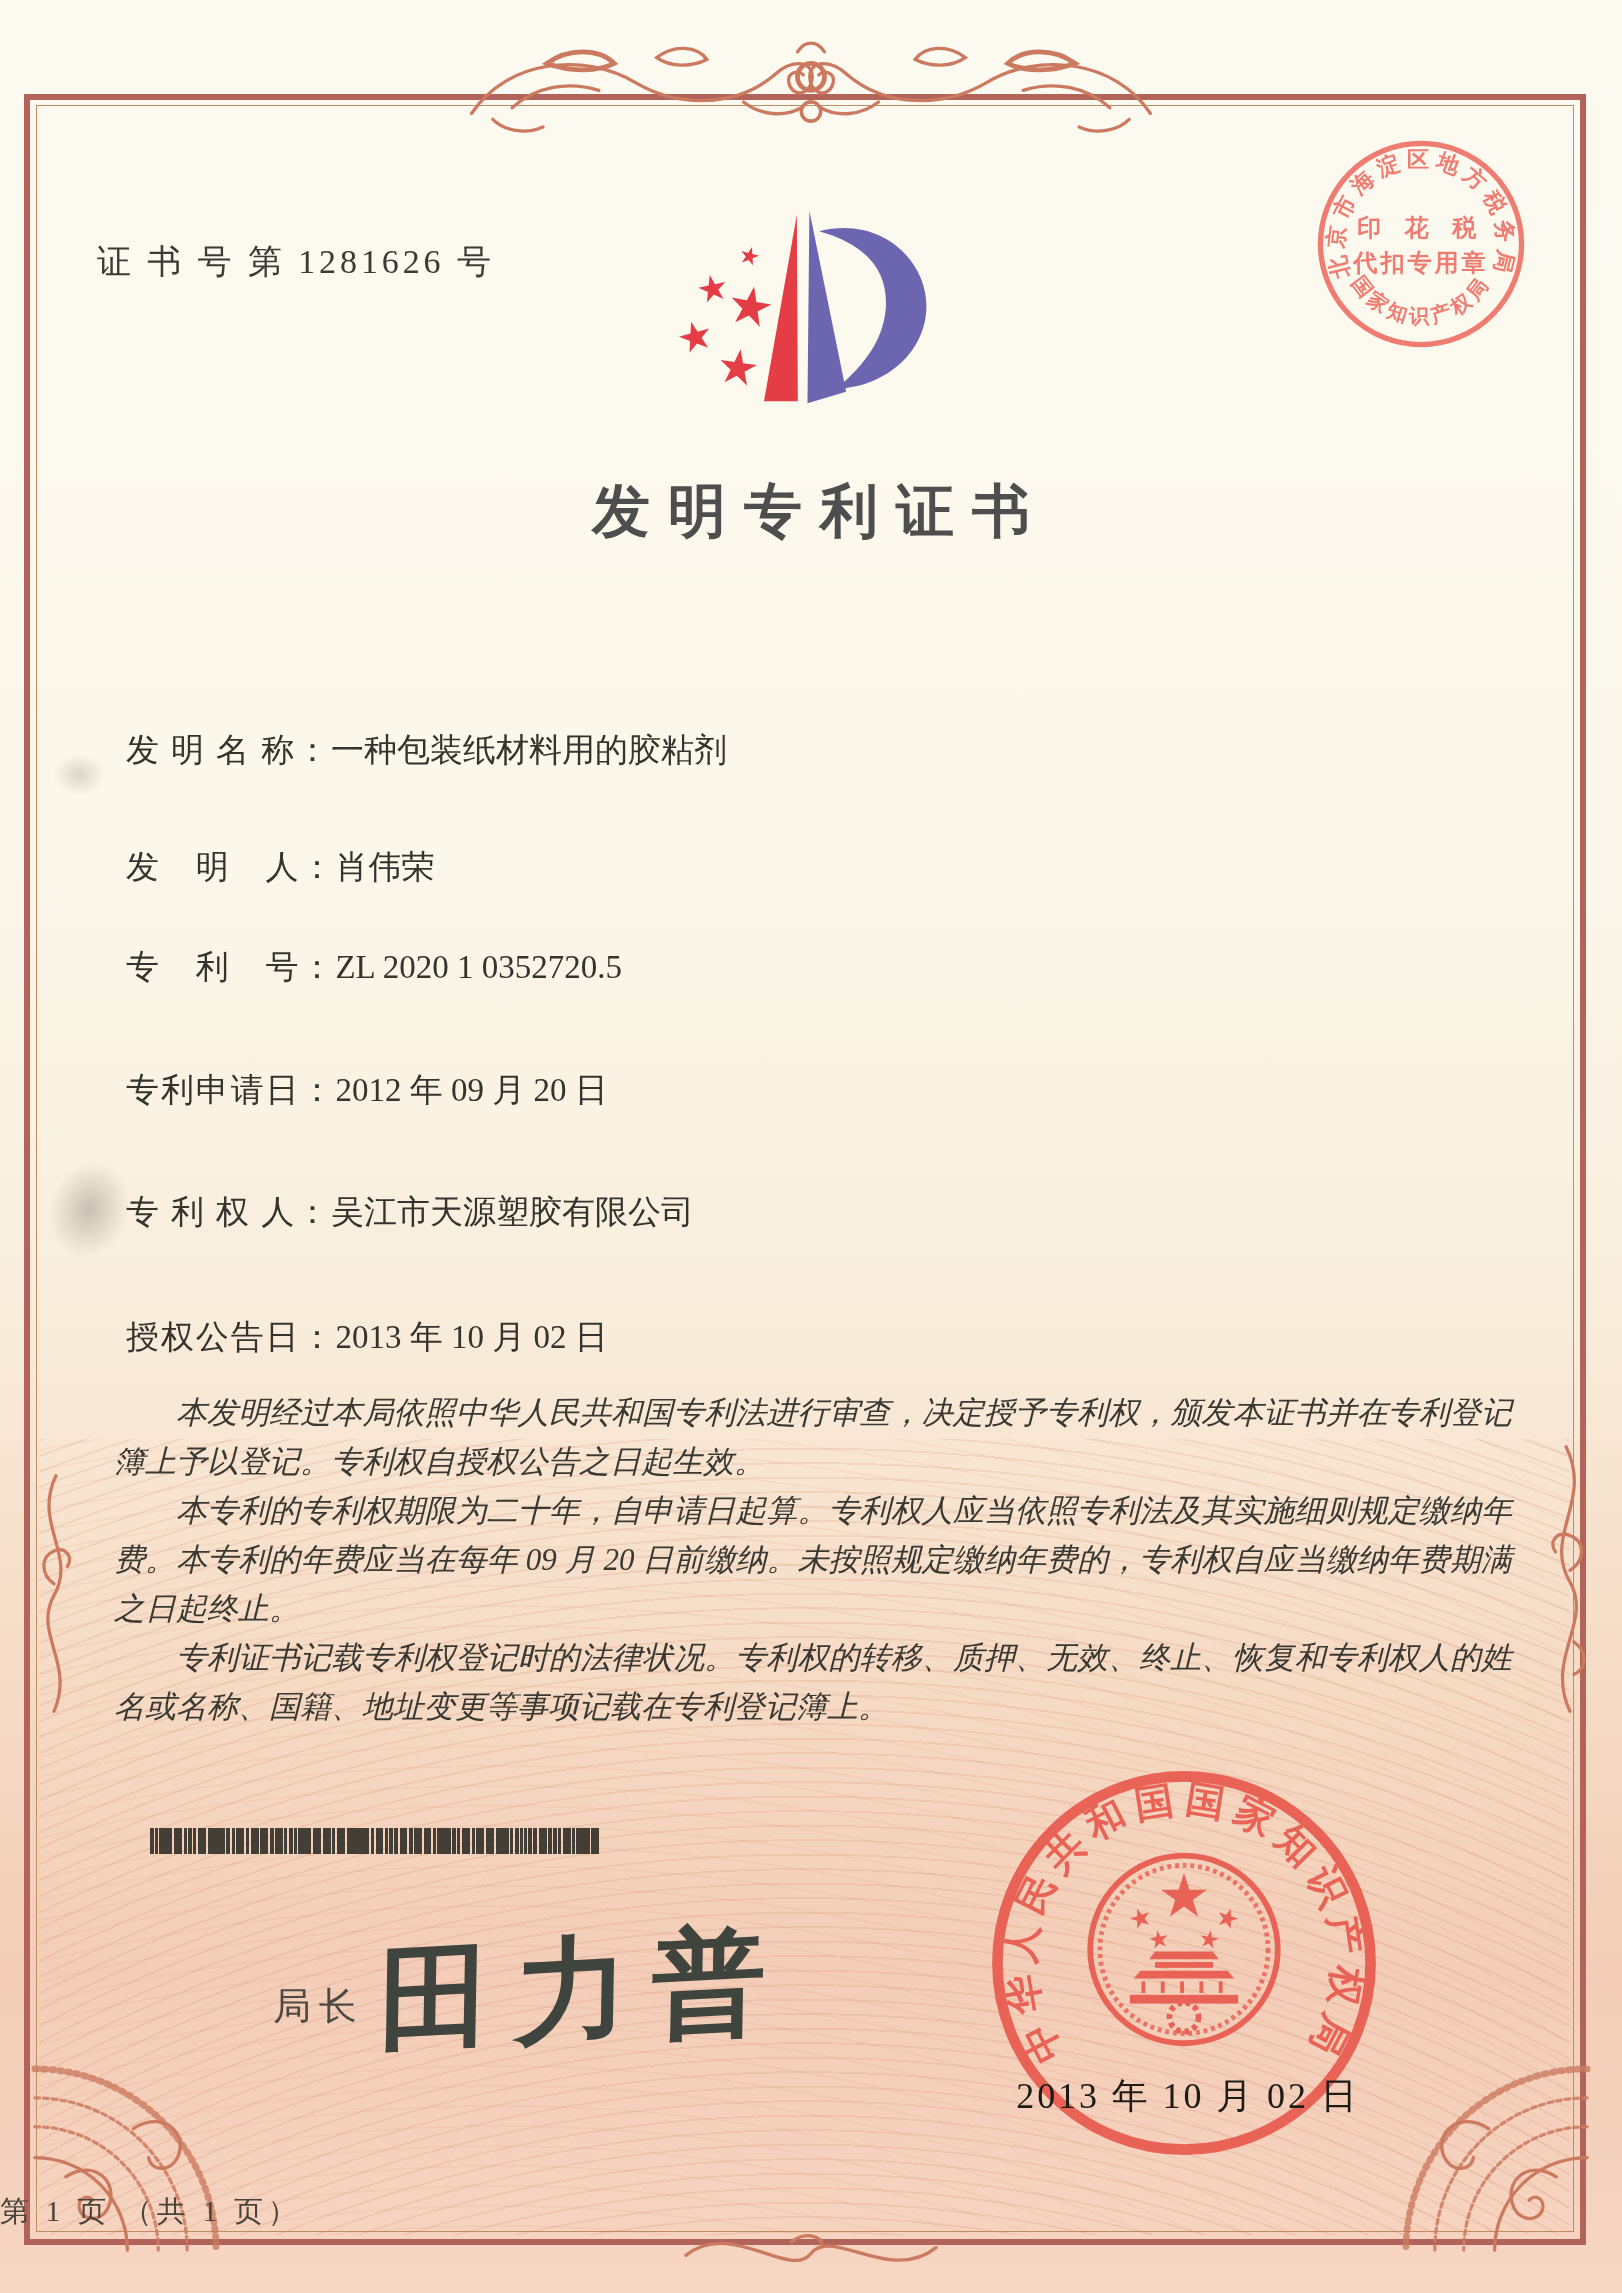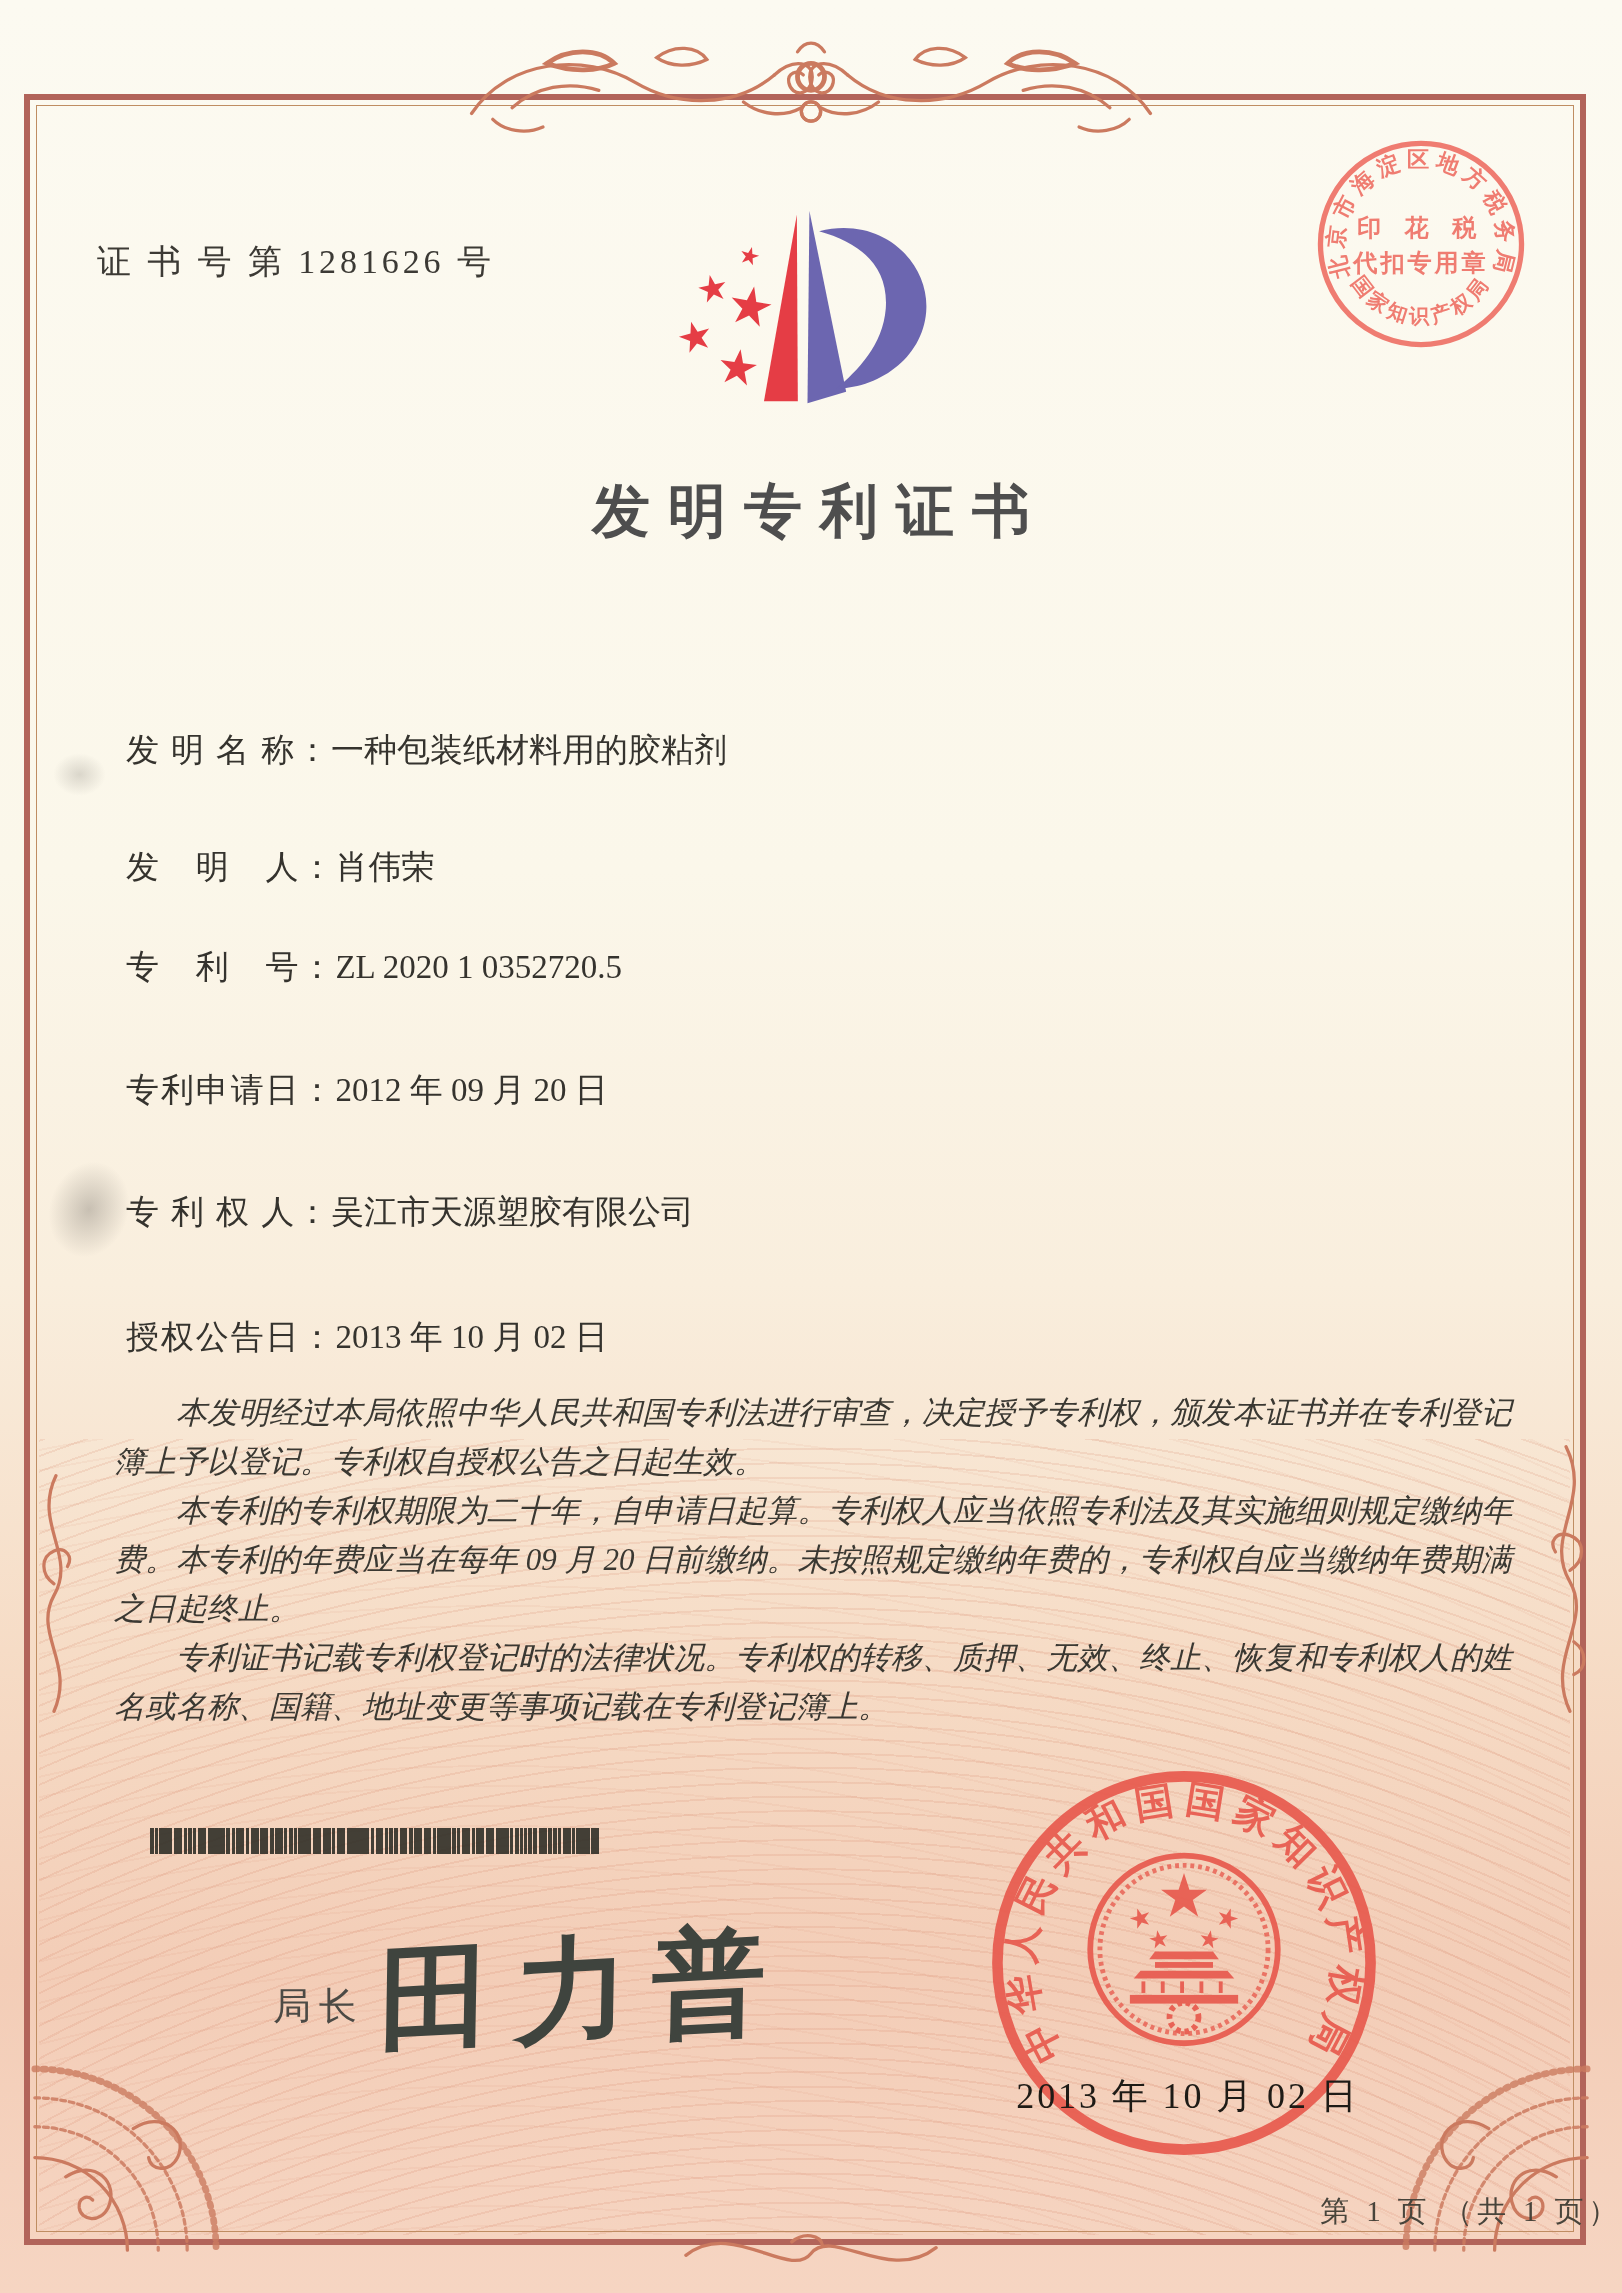--- a/index.html
+++ b/index.html
@@ -45,22 +45,22 @@
       repeating-linear-gradient(90deg,#2b2b24 0 1.9px,transparent 1.9px 8.7px),
       repeating-linear-gradient(90deg,#2b2b24 0 3.9px,transparent 3.9px 12.6px);}
   .sig-label{position:absolute;left:273px;top:1981px;font-size:38px;color:#4c4a45;letter-spacing:7.7px;}
   .sig-name{position:absolute;left:378px;top:1914px;font-size:114px;font-weight:700;color:#3f443e;
             letter-spacing:23px;transform:rotate(-3deg) skewX(-4deg);}
   .seal-svg{position:absolute;left:981px;top:1760px;}
   .seal-date{position:absolute;left:1014px;top:2072px;width:348px;text-align:center;font-size:36px;
              letter-spacing:2.9px;color:#1e1b16;z-index:3;}
   .stamp-svg{position:absolute;left:1305px;top:128px;}
   .logo-svg{position:absolute;left:674px;top:208px;}
-  .footer{position:absolute;left:0;right:0;top:2192px;text-align:right;font-size:29px;
-          letter-spacing:4.8px;color:#48443b;padding-left:36px;}
+  .footer{position:absolute;left:0;right:0;top:2192px;text-align:left;font-size:29px;
+          letter-spacing:4.8px;color:#48443b;}
   .seal-red{fill:#e85a4e;}
   svg text{font-family:"Liberation Serif", serif;}
 </style>
 </head>
 <body>
 
 <div id="page">
 
   <div class="waves"></div>
 

